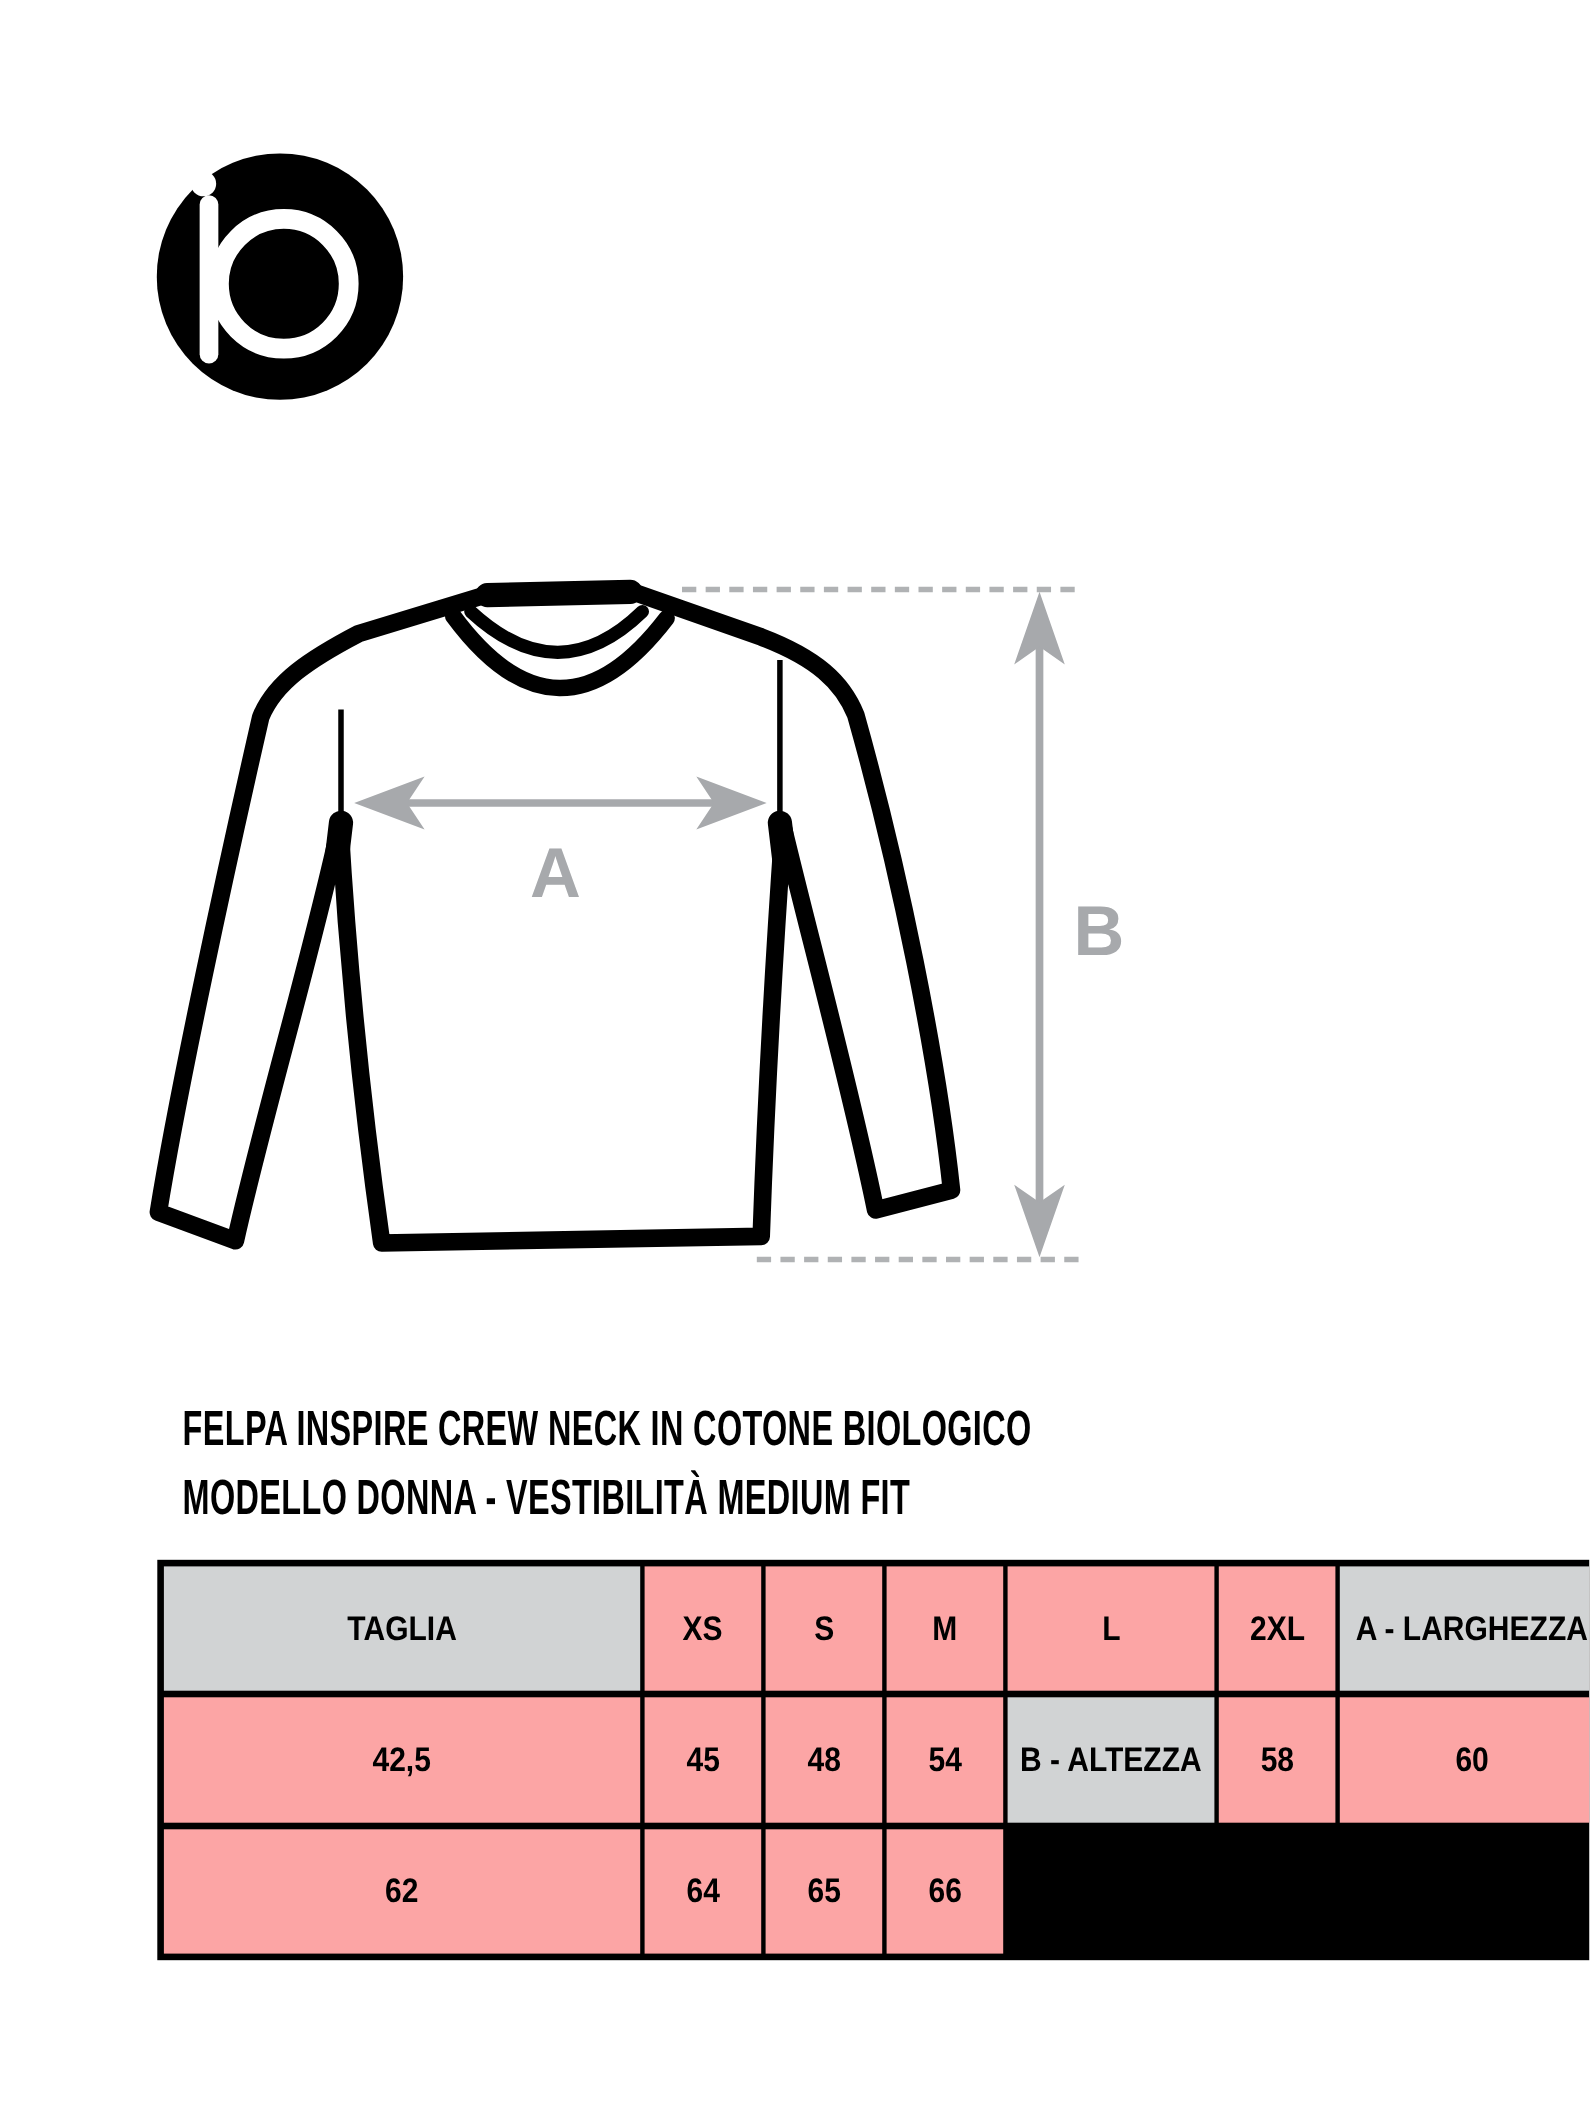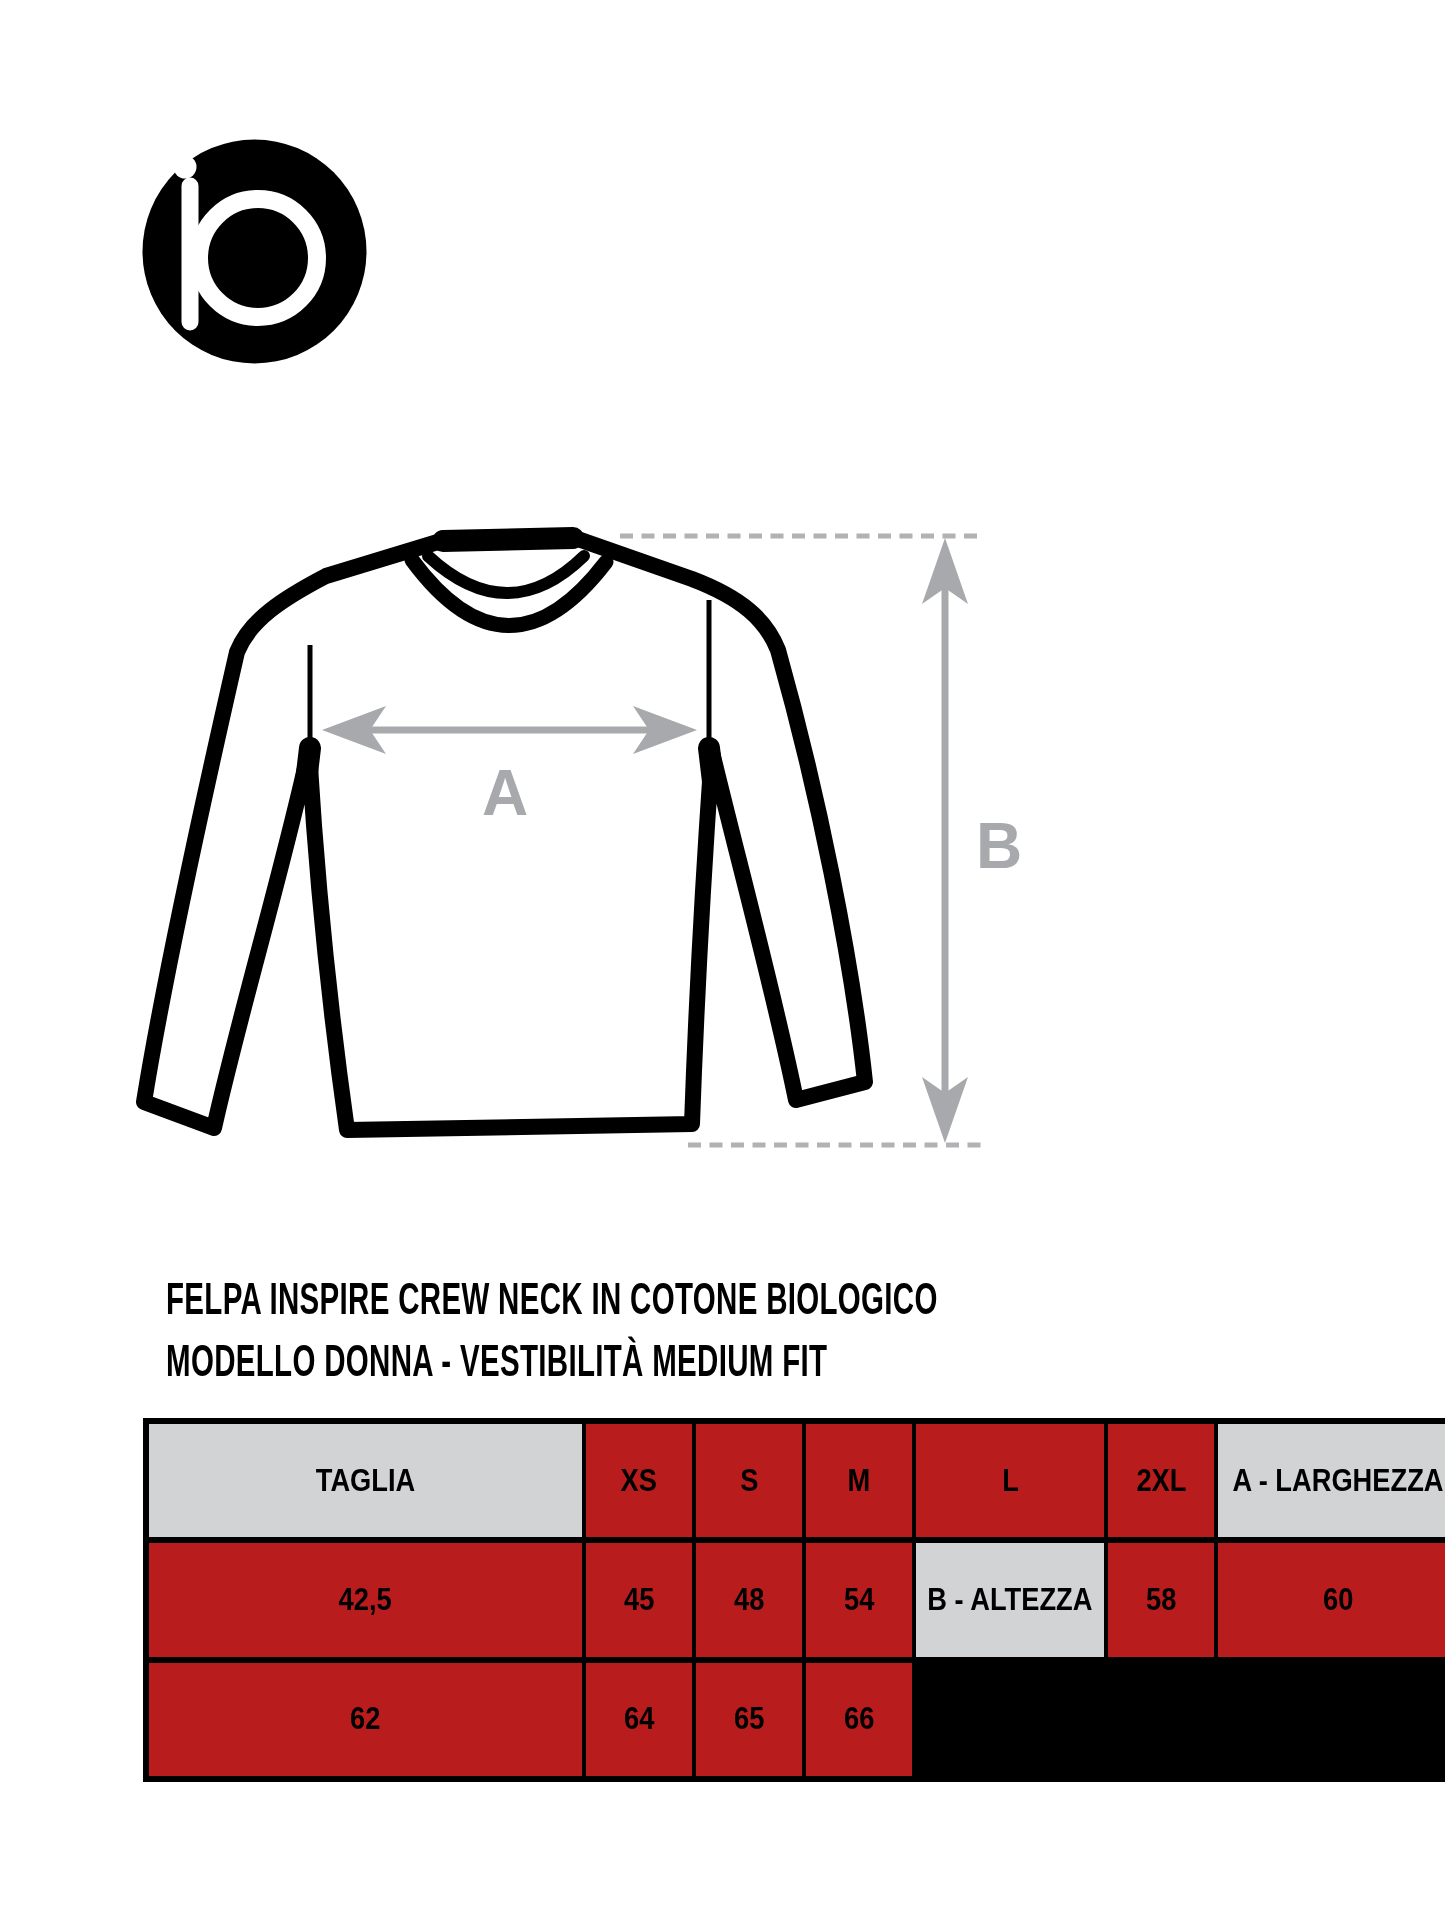--- a/index.html
+++ b/index.html
@@ -8,21 +8,21 @@
   .abs{position:absolute;}
   
   .cond{display:inline-block;transform:scaleX(0.88);transform-origin:center center;white-space:nowrap;}
   .title-block{left:146px;top:1268px;color:#000;font-weight:700;font-size:45px;line-height:62px;margin-left:20px;}
   .title-line{display:block;transform:scaleX(0.655);transform-origin:left center;white-space:nowrap;
               letter-spacing:0.5px;}
   
   .size-table{left:143px;top:1418px;width:1321px;height:364px;background:#000;
               display:grid;grid-template-columns:433px repeat(6,1fr);grid-template-rows:1fr 1fr 1fr;
               gap:6px 4px;padding:6px;box-sizing:border-box;}
-  .cell{background:#b91c1c;display:flex;align-items:center;justify-content:center;
+  .cell{background:#fca5a5;display:flex;align-items:center;justify-content:center;
         font-weight:700;font-size:31px;color:#000;}
   .cell.label{background:#d1d3d4;}
 </style>
 </head>
 <body>
 
 <div class="page">
 
   <svg class="abs" style="left:142px;top:139px;" width="225" height="225" viewBox="0 0 225 225" aria-label="brand logo">
     <circle cx="112.5" cy="112.5" r="112" fill="#000000"></circle>

